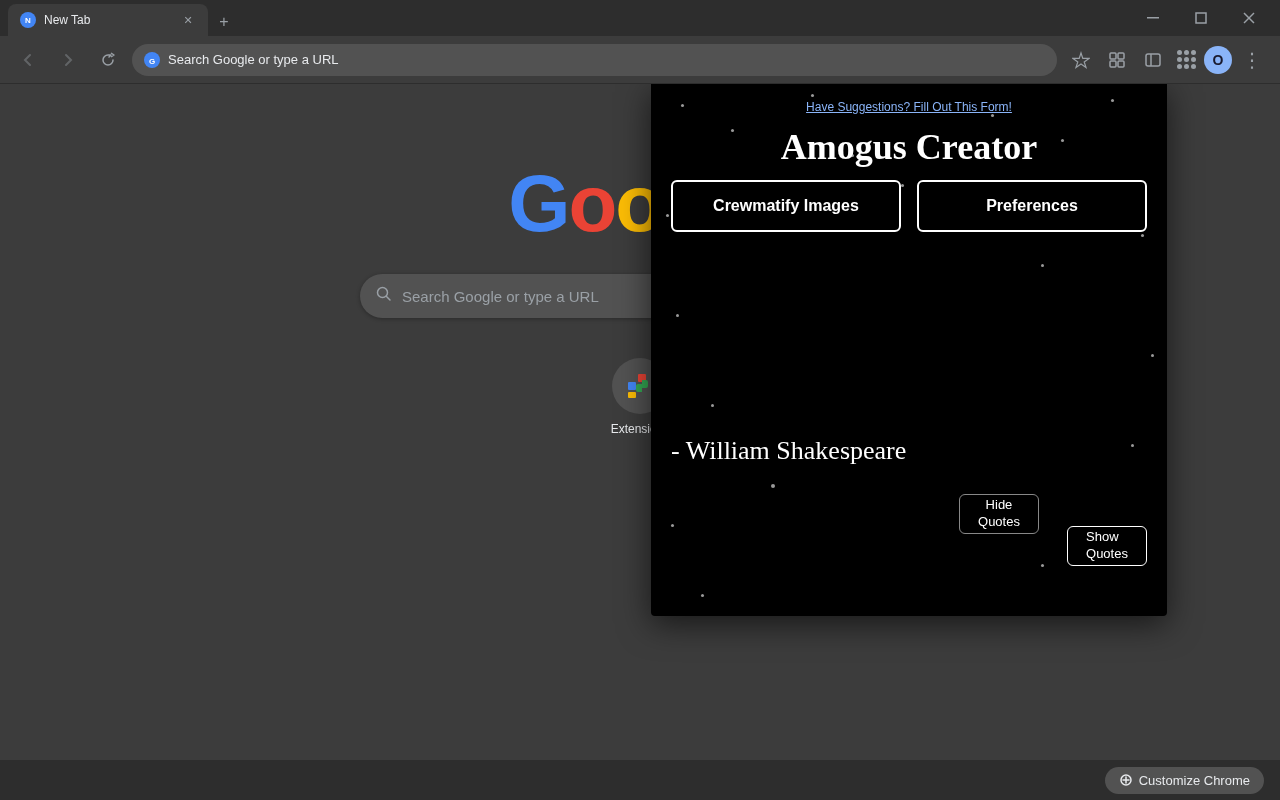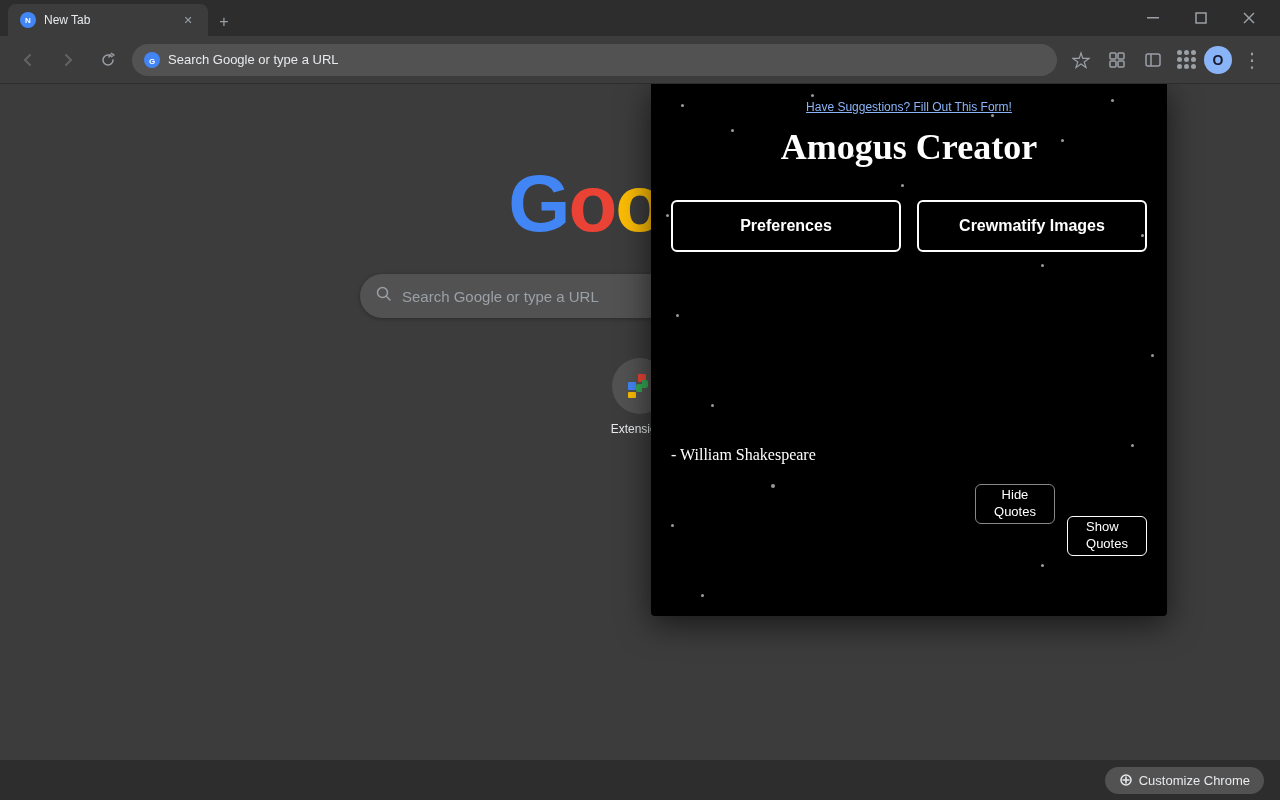--- a/index.html
+++ b/index.html
@@ -295,21 +295,20 @@
       text-align: center;
       display: block;
       margin-bottom: 12px;
       cursor: pointer;
     }
     .panel-title {
       font-size: 36px;
       font-weight: bold;
       text-align: center;
       font-family: serif;
-      margin-bottom: 20px;
     }
 
     
     .panel-buttons {
       display: flex;
       gap: 16px;
       padding: 0 20px 20px;
     }
     .panel-btn {
       flex: 1;
@@ -332,27 +331,27 @@
       flex: 1;
     }
     .quote-text {
       font-size: 22px;
       font-weight: 600;
       line-height: 1.4;
       margin-bottom: 16px;
       font-family: serif;
     }
     .quote-author {
-      font-size: 16px;
+      font-size: 26px;
       font-family: serif;
-      margin-bottom: 20px;
+      margin-bottom: 28px;
     }
     .quote-buttons {
       display: flex;
-      gap: 12px;
+      gap: 28px;
       justify-content: flex-end;
     }
     .quote-btn {
       min-width: 80px;
       height: 40px;
       background: transparent;
       border: 1.5px solid #888;
       border-radius: 6px;
       color: white;
       font-size: 13px;
@@ -559,22 +558,22 @@
       <div class="particle" style="top:400px; left:120px; width:4px; height:4px;"></div>
       <div class="particle" style="top:180px; left:390px;"></div>
       <div class="particle" style="top:100px; left:250px;"></div>
 
       <div class="panel-header">
         <a class="suggestions-link">Have Suggestions? Fill Out This Form!</a>
         <div class="panel-title">Amogus Creator</div>
       </div>
 
       <div class="panel-buttons">
+        <button class="panel-btn">Crewmatify Images</button>
         <button class="panel-btn">Preferences</button>
-        <button class="panel-btn">Crewmatify Images</button>
       </div>
 
       <div style="flex:1; min-height: 140px;"></div>
 
       <div class="panel-quote">
         <div class="quote-author">- William Shakespeare</div>
         <div class="quote-buttons">
           <button class="quote-btn" style="text-align:center; line-height:1.3;">Hide<br>Quotes</button>
           <button class="quote-btn active-btn" style="text-align:left; line-height:1.3;margin-top:32px;">Show<br>Quotes</button>
         </div>

